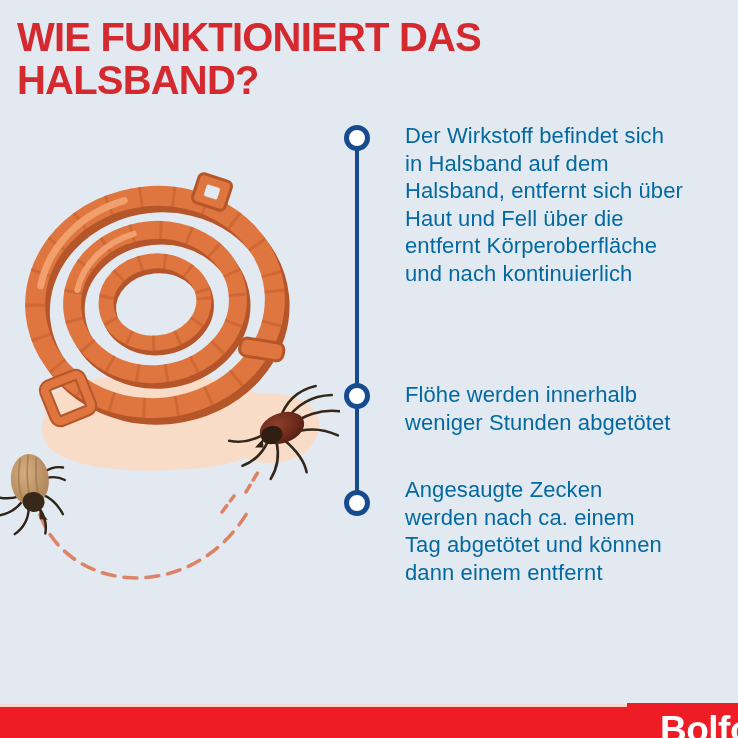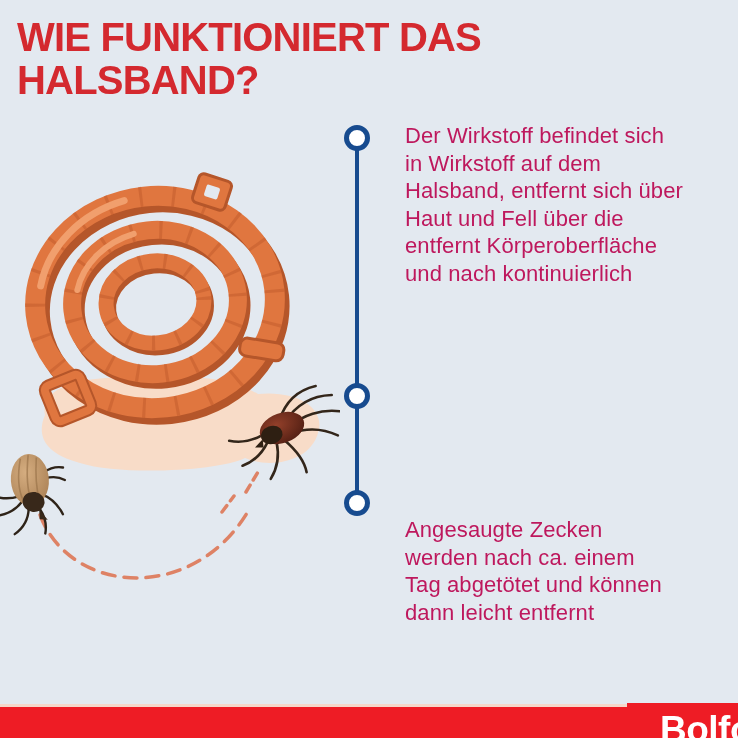--- a/index.html
+++ b/index.html
@@ -21,25 +21,25 @@
     background:#174b8f;
   }
   .node {
     position:absolute; left:344px; width:26px; height:26px;
     box-sizing:border-box; border:5px solid #174b8f; border-radius:50%;
     background:#ffffff;
   }
   .node1 { top:125px; } .node2 { top:383px; } .node3 { top:490px; }
   
   .step {
-    position:absolute; left:405px; color:#be185d;
+    position:absolute; left:405px; color:#0369a1;
     font-size:22px; line-height:27.5px; letter-spacing:0.1px;
     white-space:nowrap;
   }
-  .step1 { top:122px; } .step2 { top:381px; } .step3 { top:516px; }
+  .step1 { top:122px; } .step2 { top:381px; } .step3 { top:476px; }
   
   .scene { position:absolute; left:0; top:170px; }
   
   .bar-strip {
     position:absolute; left:0; top:704px; width:627px; height:3px;
     background:#f5d7cb;
   }
   .bar-main {
     position:absolute; left:0; top:707px; width:627px; height:31px;
     background:#ee1c25;
@@ -155,33 +155,37 @@
     </g>
   </svg>
 
   <div class="timeline-line"></div>
   <div class="node node1"></div>
   <div class="node node2"></div>
   <div class="node node3"></div>
 
   <div class="step step1">
     <div>Der Wirkstoff befindet sich</div>
-    <div>in Wirkstoff auf dem</div>
+    <div>in Halsband auf dem</div>
     <div>Halsband, entfernt sich über</div>
     <div>Haut und Fell über die</div>
     <div>entfernt Körperoberfläche</div>
     <div>und nach kontinuierlich</div>
   </div>
 
+  <div class="step step2">
+    <div>Flöhe werden innerhalb</div>
+    <div>weniger Stunden abgetötet</div>
+  </div>
 
   <div class="step step3">
     <div>Angesaugte Zecken</div>
     <div>werden nach ca. einem</div>
     <div>Tag abgetötet und können</div>
-    <div>dann leicht entfernt</div>
+    <div>dann einem entfernt</div>
   </div>
 
   <div class="bar-strip"></div>
   <div class="bar-main"></div>
   <div class="bar-right"></div>
   <div class="logo">Bolfo</div>
 
 </div>
 
 </body></html>

